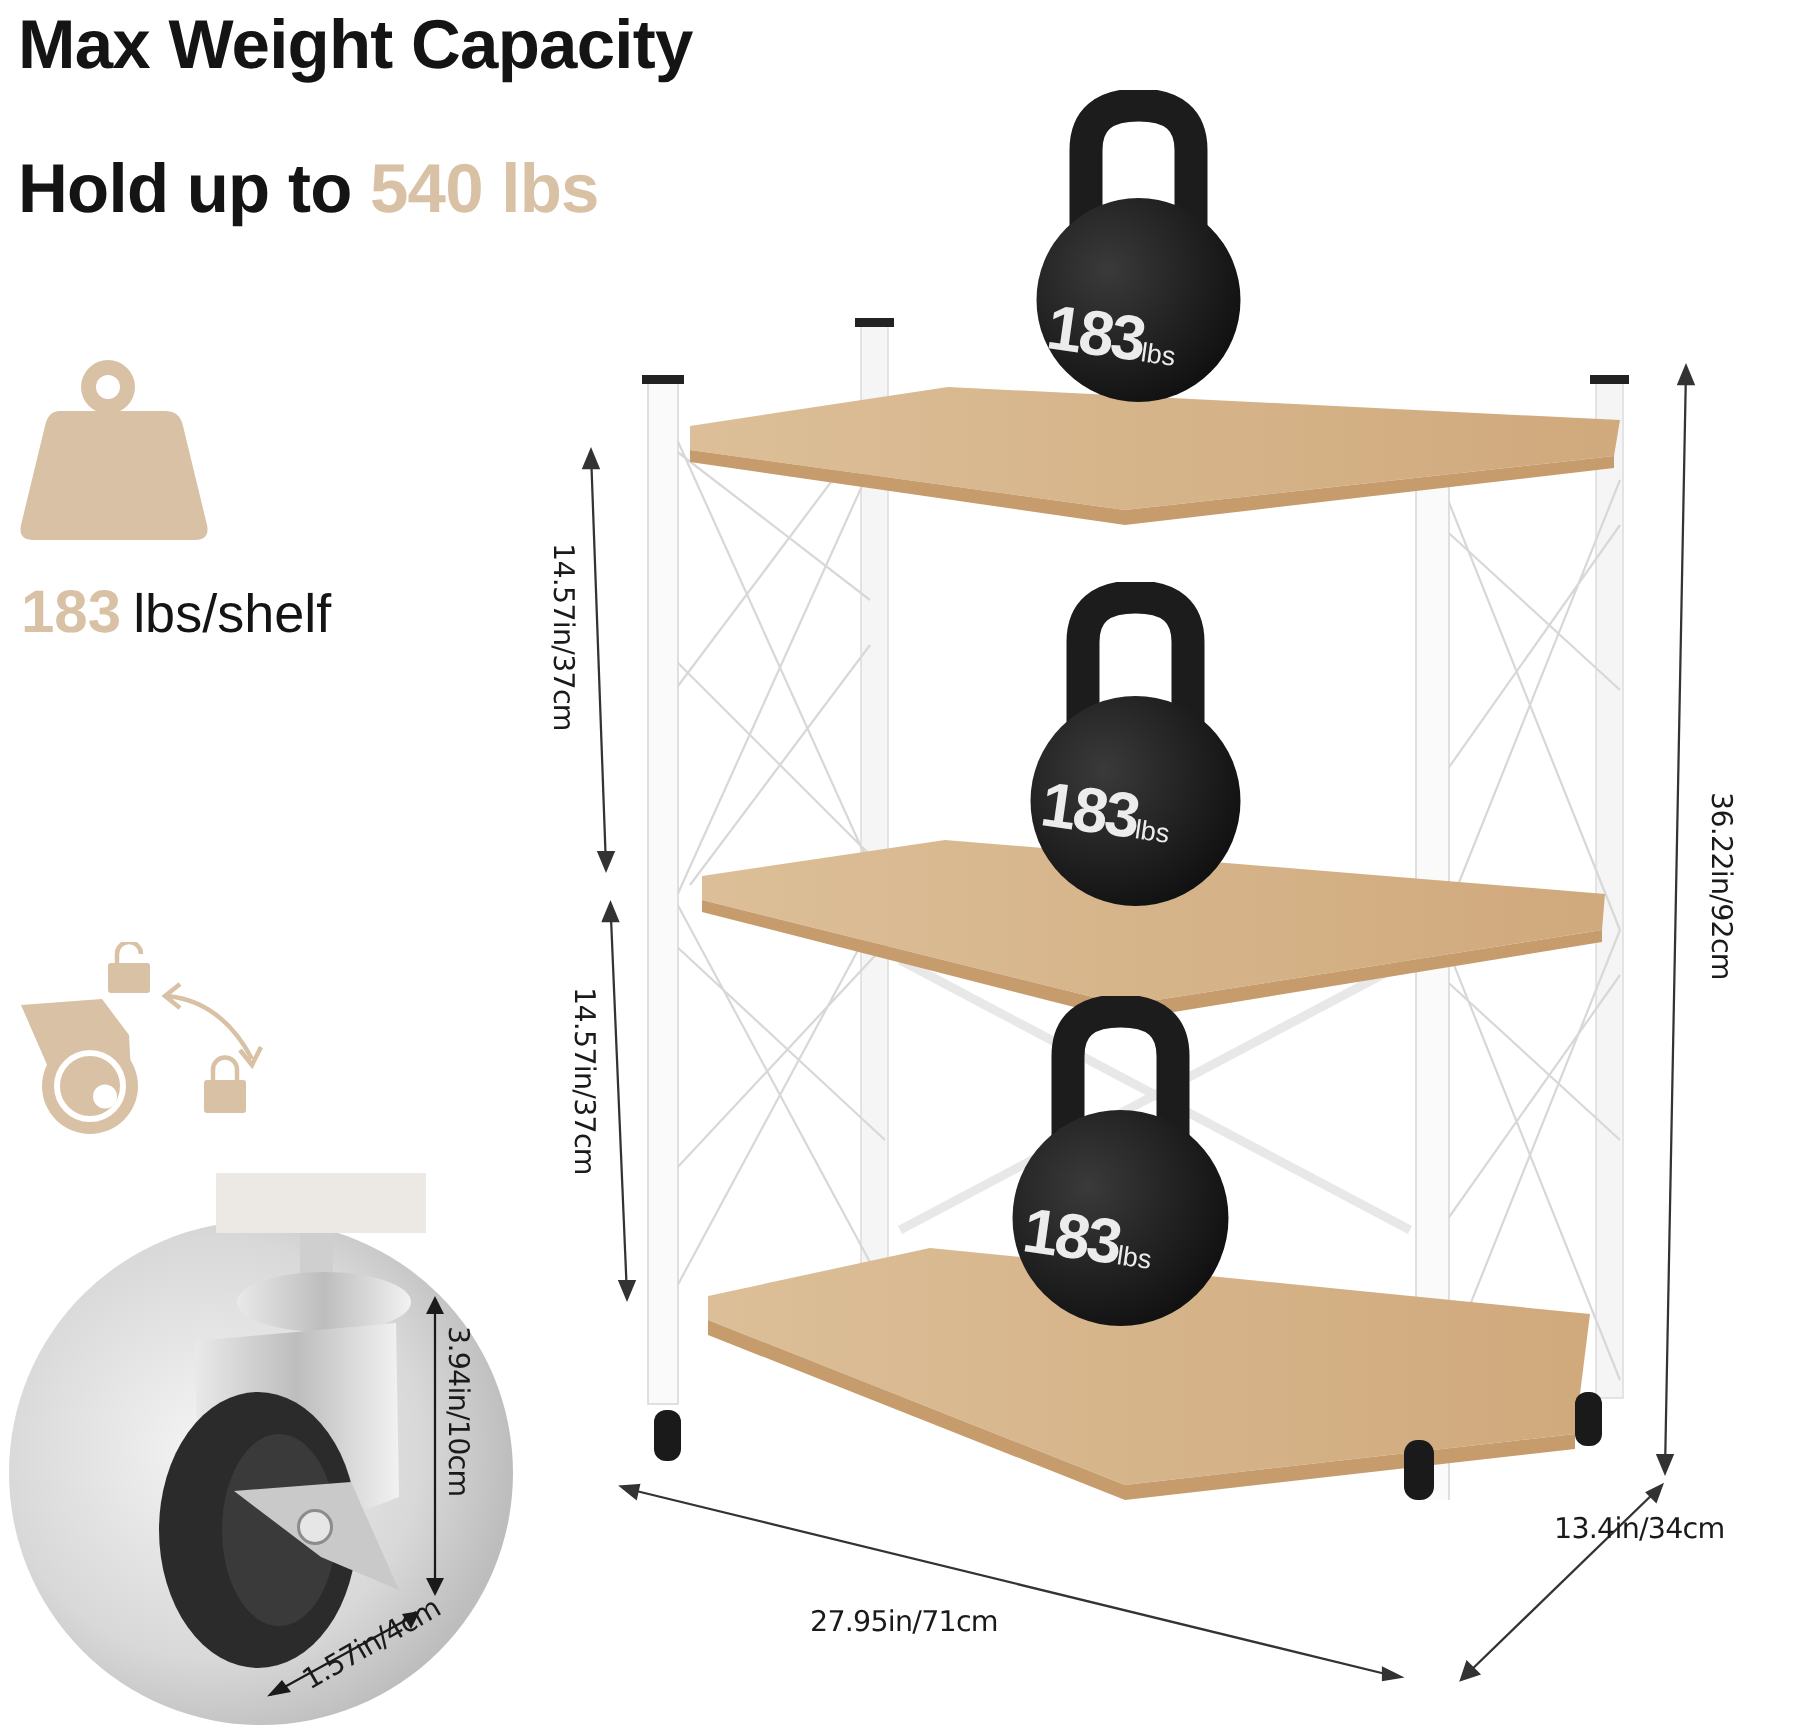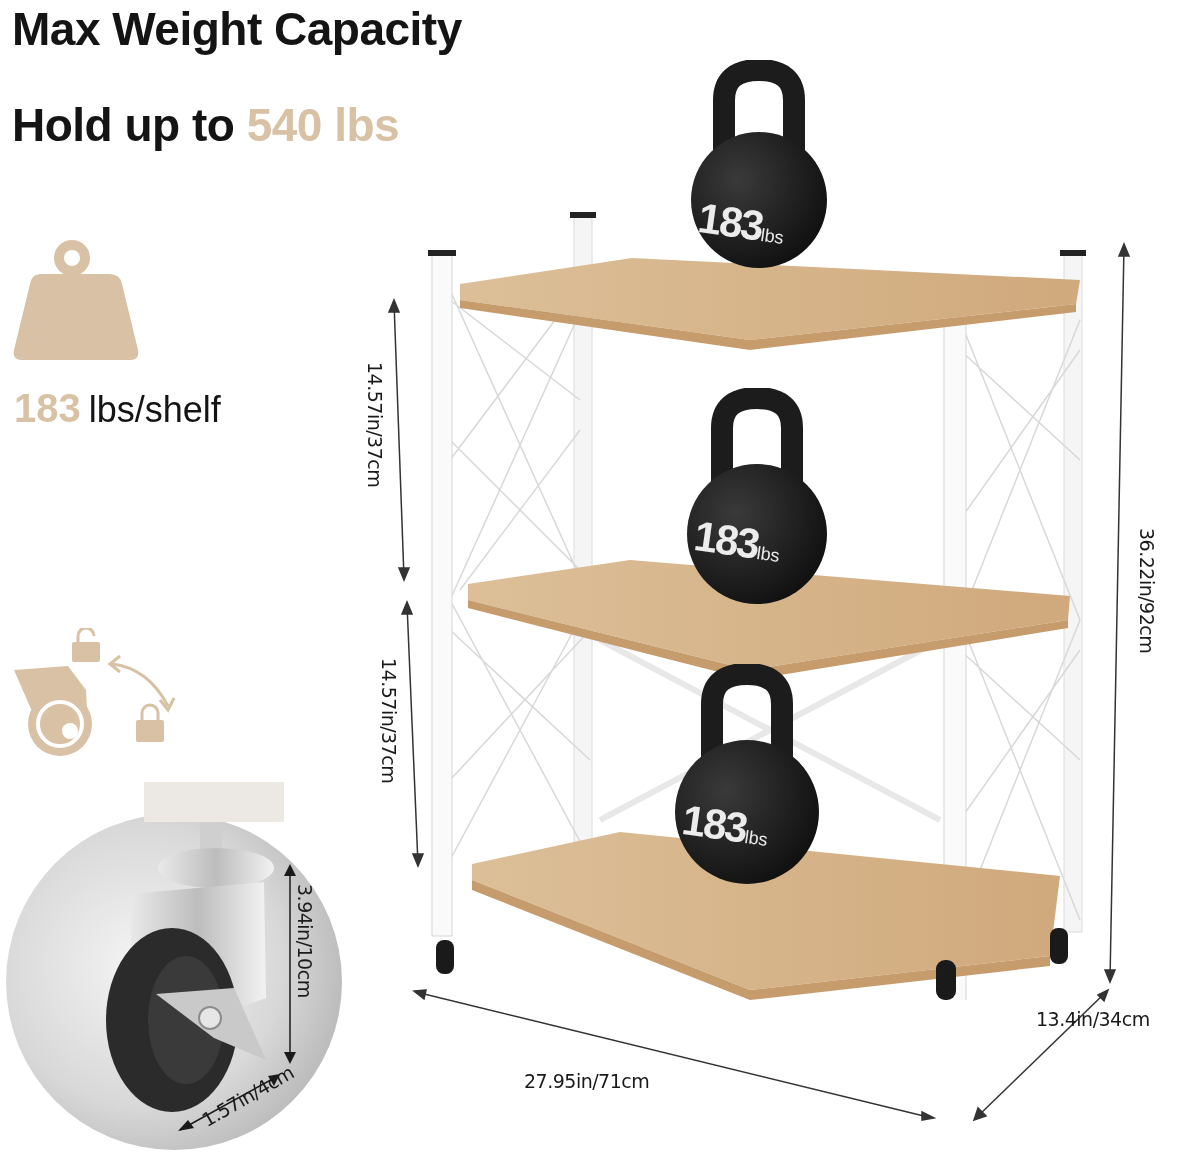--- a/index.html
+++ b/index.html
@@ -202,14 +202,14 @@
       <path d="M922 1112 L934 1118 L922 1120 Z"></path>
     <line x1="1106" y1="992" x2="976" y2="1118"></line>
     <path d="M1098 995 L1108 990 L1104 1001 Z"></path>
       <path d="M978 1108 L974 1120 L986 1116 Z"></path>
   </g>
 </svg>
 
 <div class="abs dim vert" style="left:386px;top:362px;">14.57in/37cm</div>
 <div class="abs dim vert" style="left:400px;top:658px;">14.57in/37cm</div>
 <div class="abs dim vert" style="left:1158px;top:528px;">36.22in/92cm</div>
-<div class="abs dim" style="left:524px;top:1070px;">27.95in/71cm</div>
+<div class="abs dim" style="left:540px;top:1070px;">27.95in/71cm</div>
 <div class="abs dim" style="left:1036px;top:1008px;">13.4in/34cm</div>
 
 </body></html>

